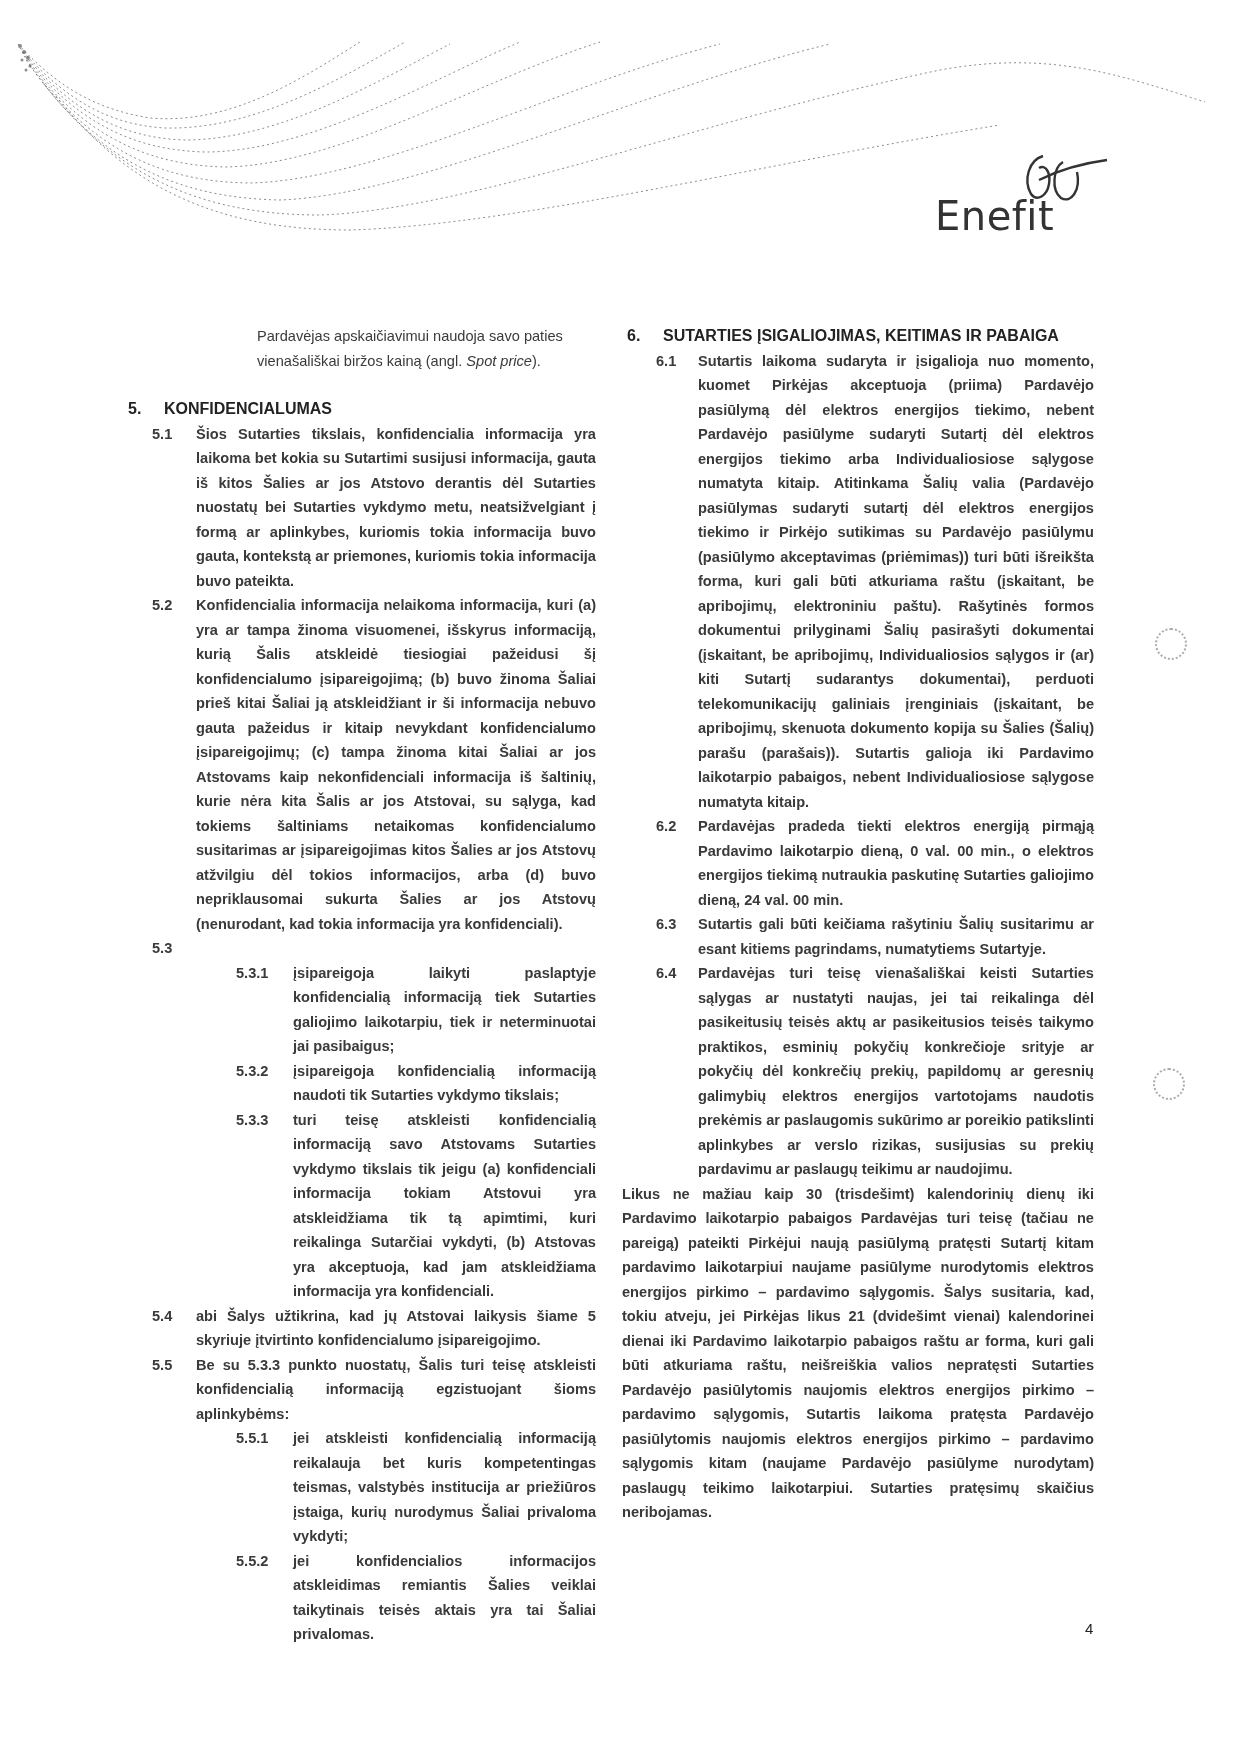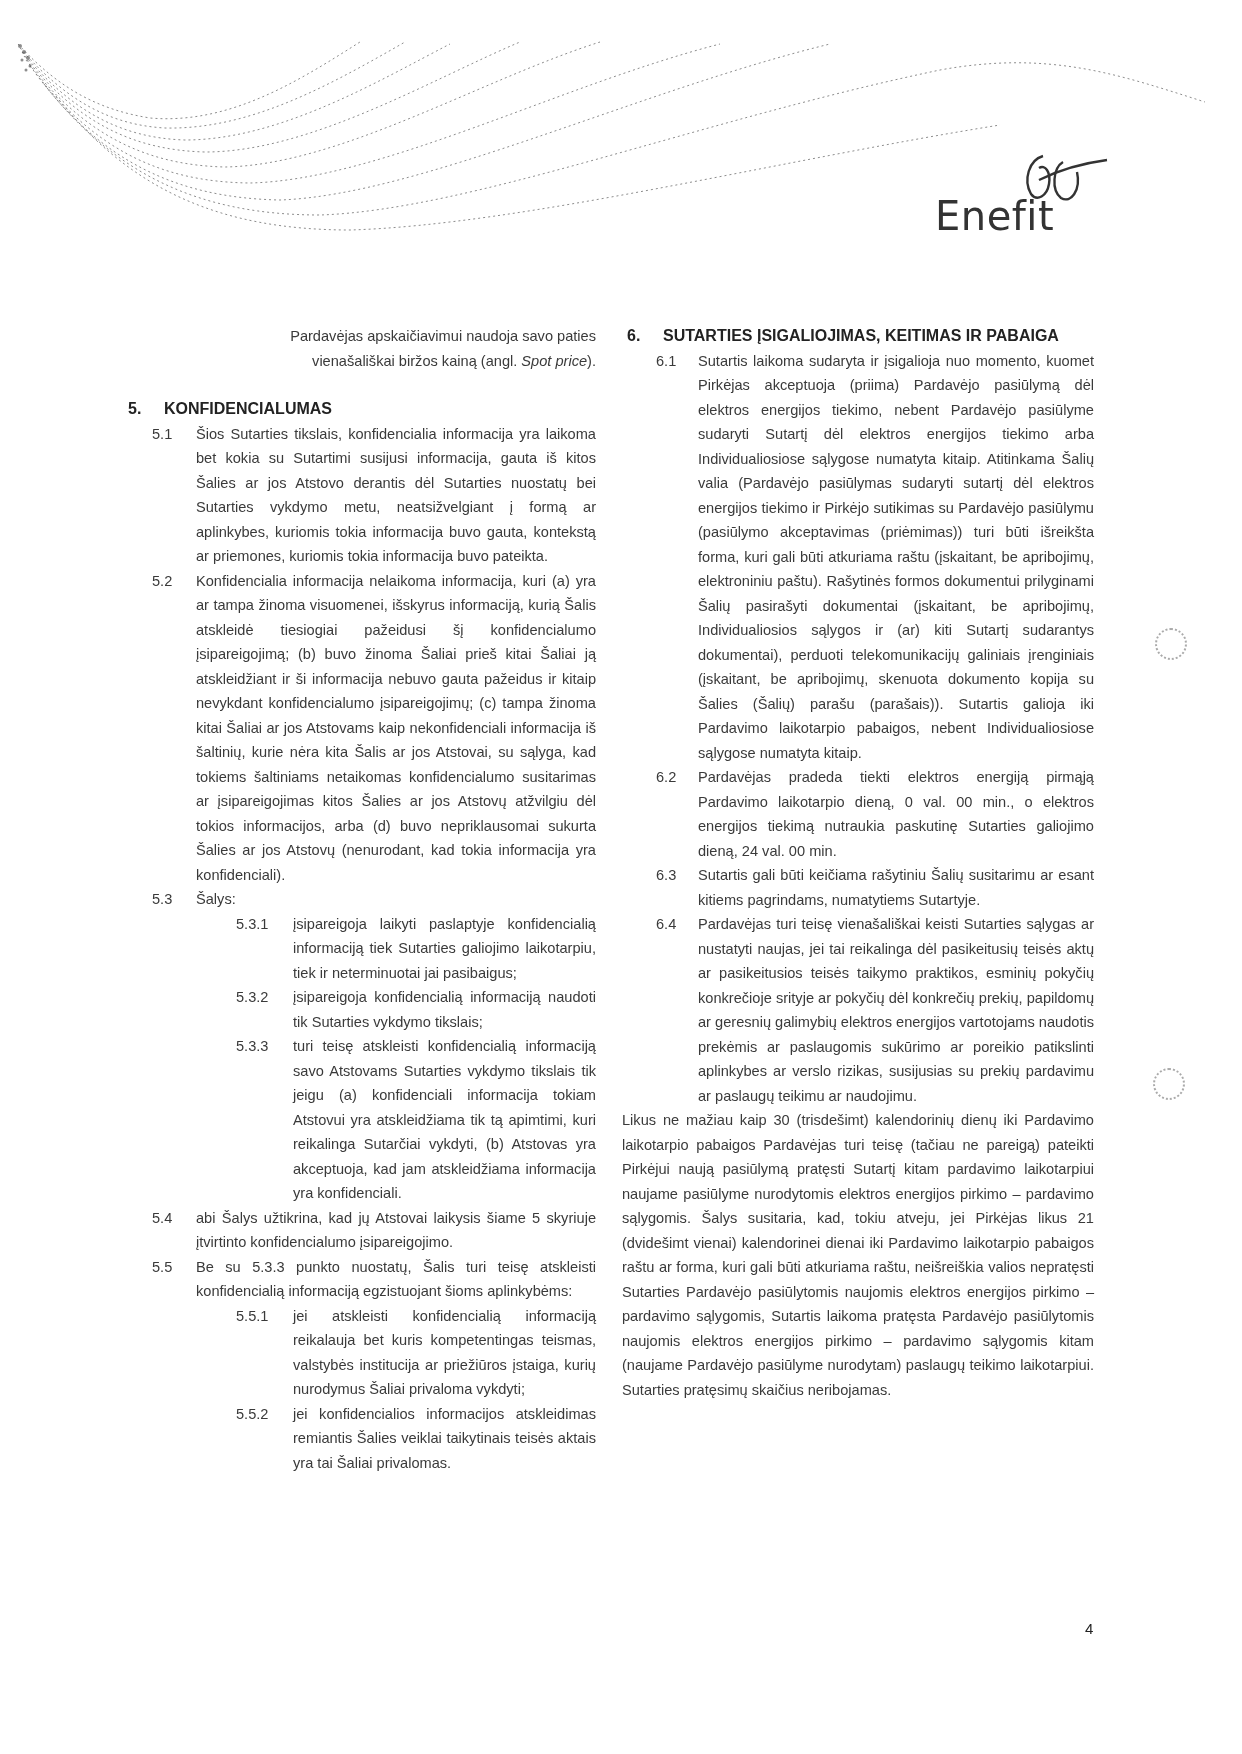--- a/index.html
+++ b/index.html
@@ -7,26 +7,26 @@
          font-family: "Liberation Sans", "DejaVu Sans", sans-serif; color: #2a2a2a; }
   .page { position: absolute; left: 0; top: 0; width: 1242px; height: 1338px; background: #fff; border-radius: 17px; }
   .swoosh { position: absolute; left: 0; top: 0; width: 1242px; height: 280px; }
   .logo { position: absolute; left: 930px; top: 150px; width: 180px; height: 100px; }
   .logo-mark { position: absolute; left: 85px; top: 0; width: 95px; height: 58px; }
   .logo-text { position: absolute; left: 5px; top: 46px; font-size: 40px; letter-spacing: 0.5px;
                color: #333; font-family: "DejaVu Sans", sans-serif; font-weight: normal; line-height: 1; }
   .col { position: absolute; font-size: 14.6px; line-height: 24.5px; color: #3a3a3a; }
   .col-left { left: 120px; top: 324px; width: 476px; }
   .col-right { left: 622px; top: 324px; width: 472px; }
-  .intro { padding-left: 137px; text-align: right; }
+  .intro { padding-left: 137px; }
   .h { font-weight: bold; font-size: 16px; color: #222; display: flex; margin-top: 0; }
   .h .num { width: 36px; flex: none; }
   .h-left { margin-top: 24px; padding-left: 8px; }
   .h-right { padding-left: 5px; }
-  .item { display: flex; }
+  .item { display: flex; font-weight: bold; }
   .item .num { flex: none; }
   .item .txt { flex: 1; text-align: justify; text-align-last: left; }
   .lvl1 .num { width: 44px; padding-left: 32px; }
   .lvl2 { padding-left: 80px; }
   .lvl2 .num { width: 57px; margin-left: 36px; }
   .col-right .lvl1 .num { width: 42px; padding-left: 34px; }
   .stamp { position: absolute; width: 28px; height: 28px; border-radius: 50%;
            border: 2px dotted #666; opacity: 0.55; }
   .page-num { position: absolute; left: 1085px; top: 1620px; font-size: 15px; color: #222; }
   em { }
@@ -83,21 +83,20 @@
     <div class="item lvl1">
       <span class="num">5.1</span>
       <span class="txt">Šios Sutarties tikslais, konfidencialia informacija yra laikoma bet kokia su Sutartimi susijusi informacija, gauta iš kitos Šalies ar jos Atstovo derantis dėl Sutarties nuostatų bei Sutarties vykdymo metu, neatsižvelgiant į formą ar aplinkybes, kuriomis tokia informacija buvo gauta, kontekstą ar priemones, kuriomis tokia informacija buvo pateikta.</span>
     </div>
     <div class="item lvl1">
       <span class="num">5.2</span>
       <span class="txt">Konfidencialia informacija nelaikoma informacija, kuri (a) yra ar tampa žinoma visuomenei, išskyrus informaciją, kurią Šalis atskleidė tiesiogiai pažeidusi šį konfidencialumo įsipareigojimą; (b) buvo žinoma Šaliai prieš kitai Šaliai ją atskleidžiant ir ši informacija nebuvo gauta pažeidus ir kitaip nevykdant konfidencialumo įsipareigojimų; (c) tampa žinoma kitai Šaliai ar jos Atstovams kaip nekonfidenciali informacija iš šaltinių, kurie nėra kita Šalis ar jos Atstovai, su sąlyga, kad tokiems šaltiniams netaikomas konfidencialumo susitarimas ar įsipareigojimas kitos Šalies ar jos Atstovų atžvilgiu dėl tokios informacijos, arba (d) buvo nepriklausomai sukurta Šalies ar jos Atstovų (nenurodant, kad tokia informacija yra konfidenciali).</span>
     </div>
     <div class="item lvl1">
       <span class="num">5.3</span>
-      <span class="txt">Šalys:</span>
     </div>
     <div class="item lvl2">
       <span class="num">5.3.1</span>
       <span class="txt">įsipareigoja laikyti paslaptyje konfidencialią informaciją tiek Sutarties galiojimo laikotarpiu, tiek ir neterminuotai jai pasibaigus;</span>
     </div>
     <div class="item lvl2">
       <span class="num">5.3.2</span>
       <span class="txt">įsipareigoja konfidencialią informaciją naudoti tik Sutarties vykdymo tikslais;</span>
     </div>
     <div class="item lvl2">

